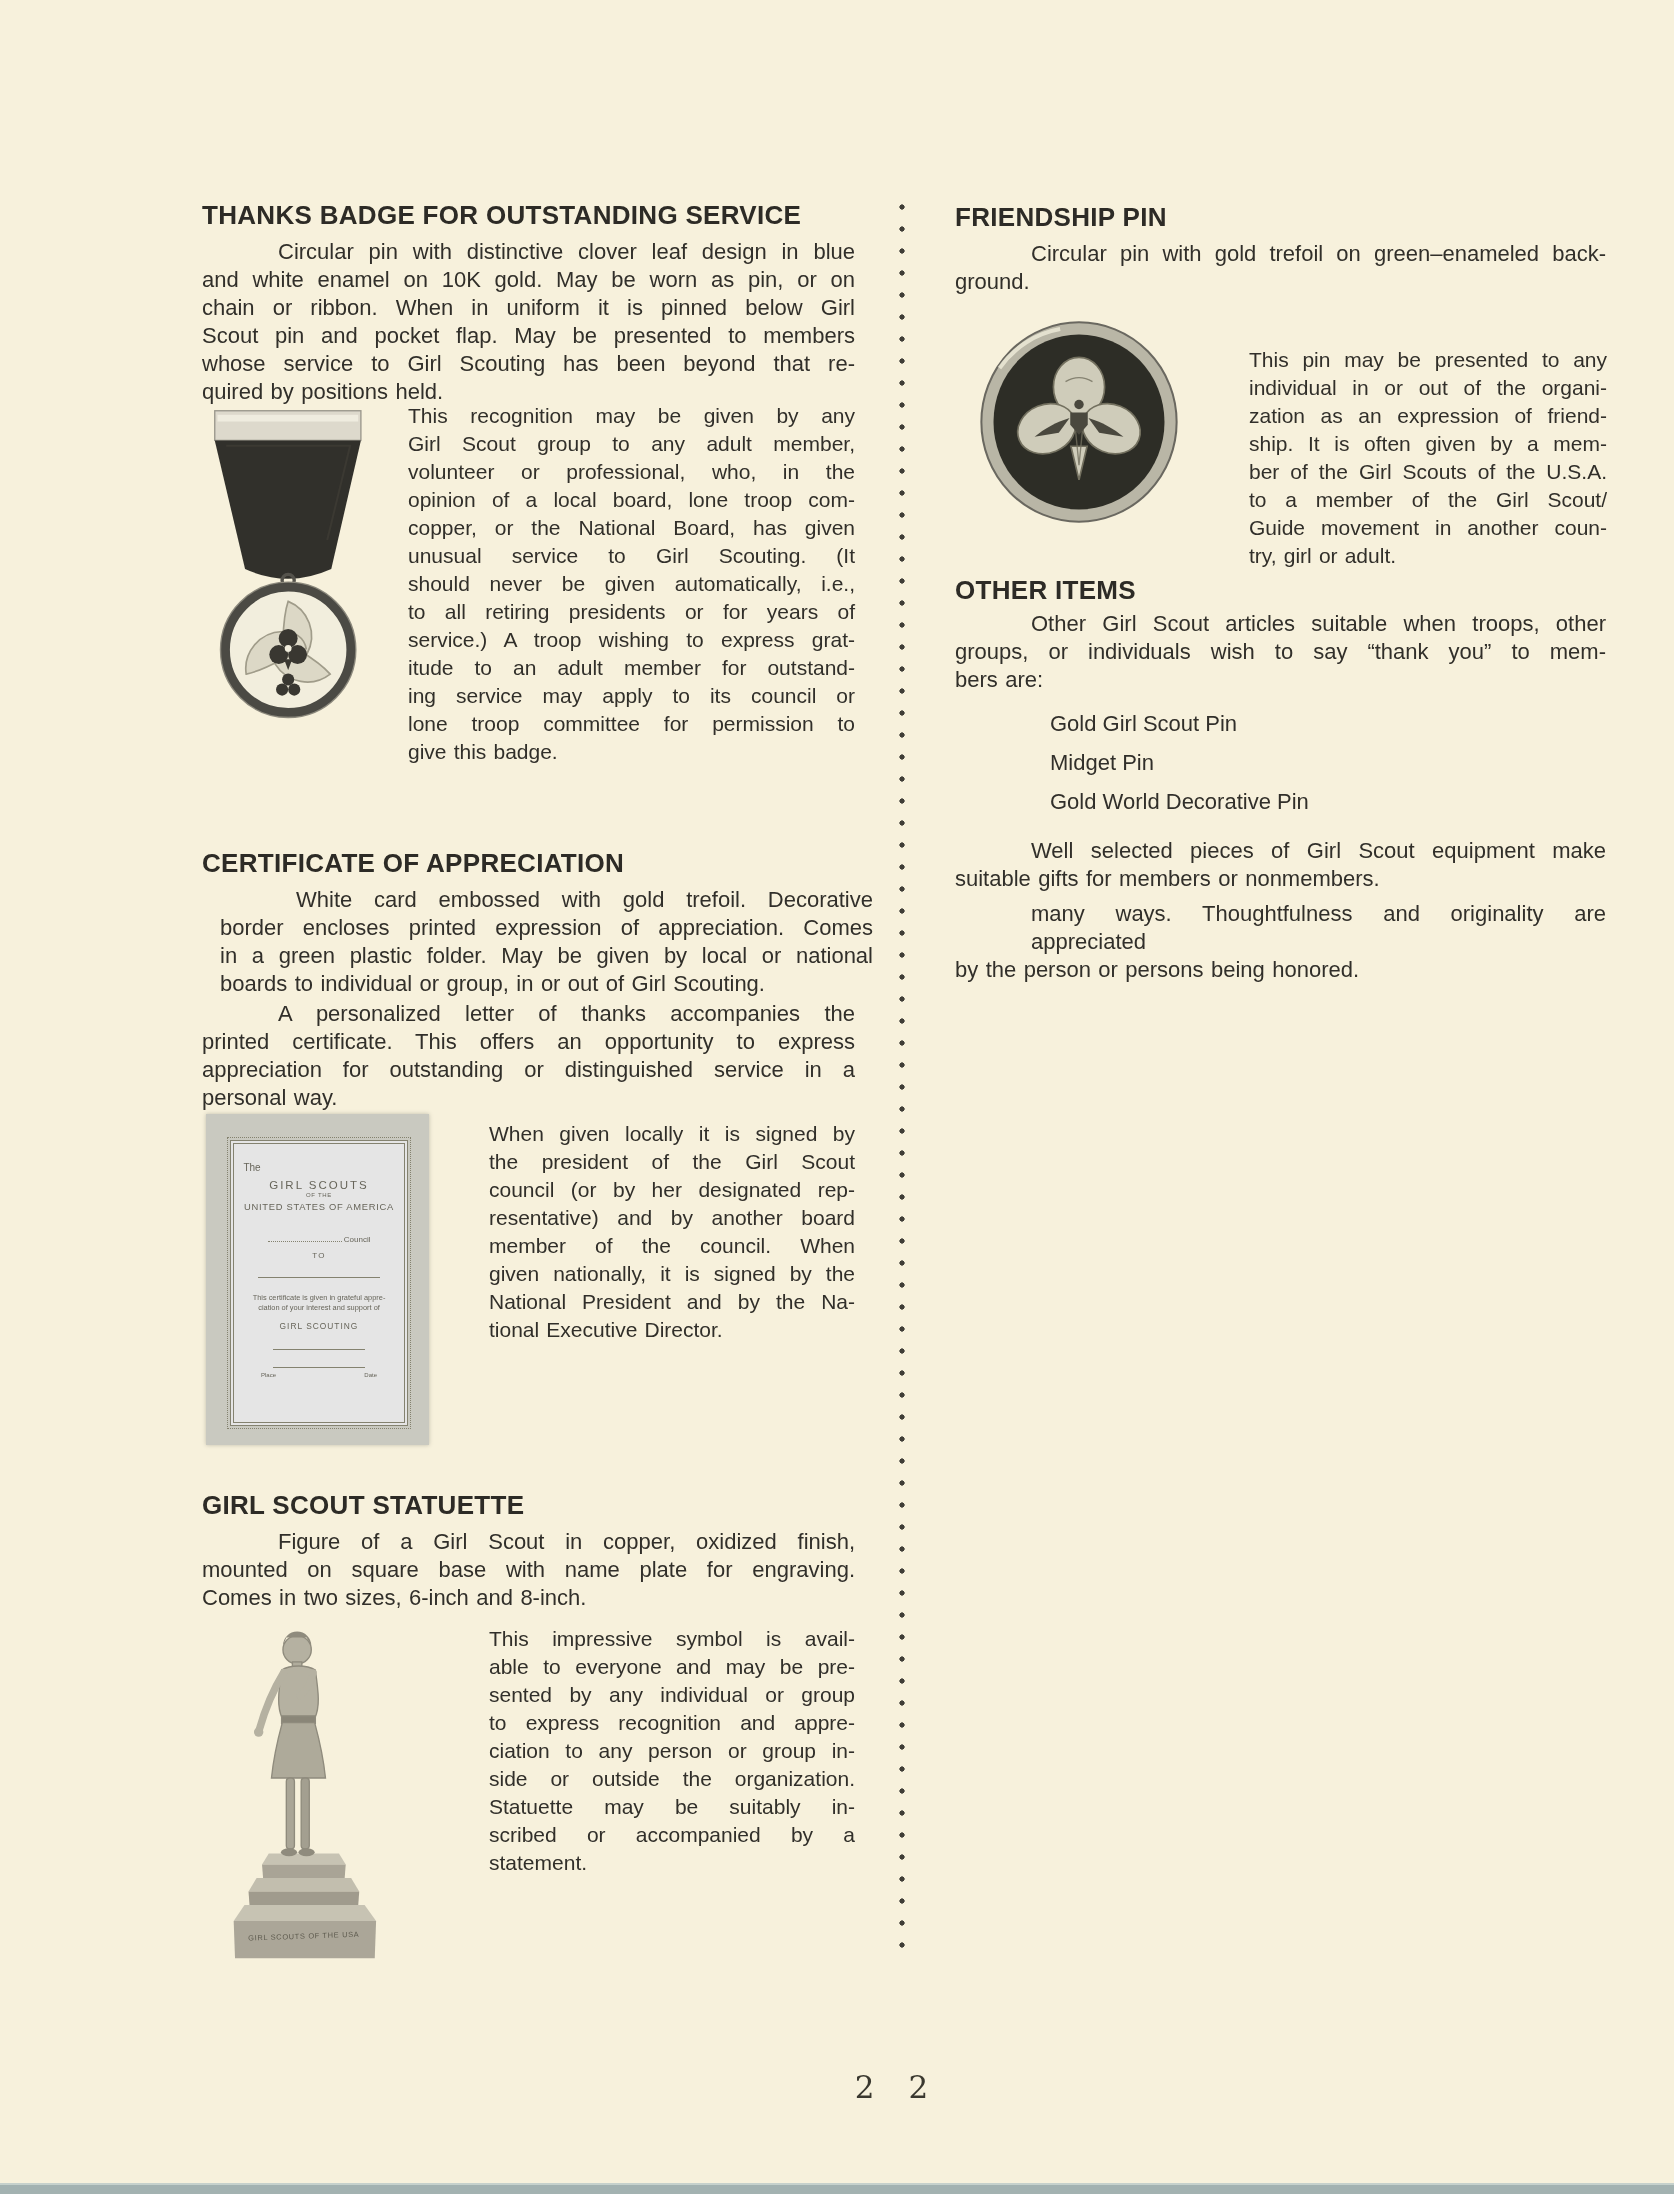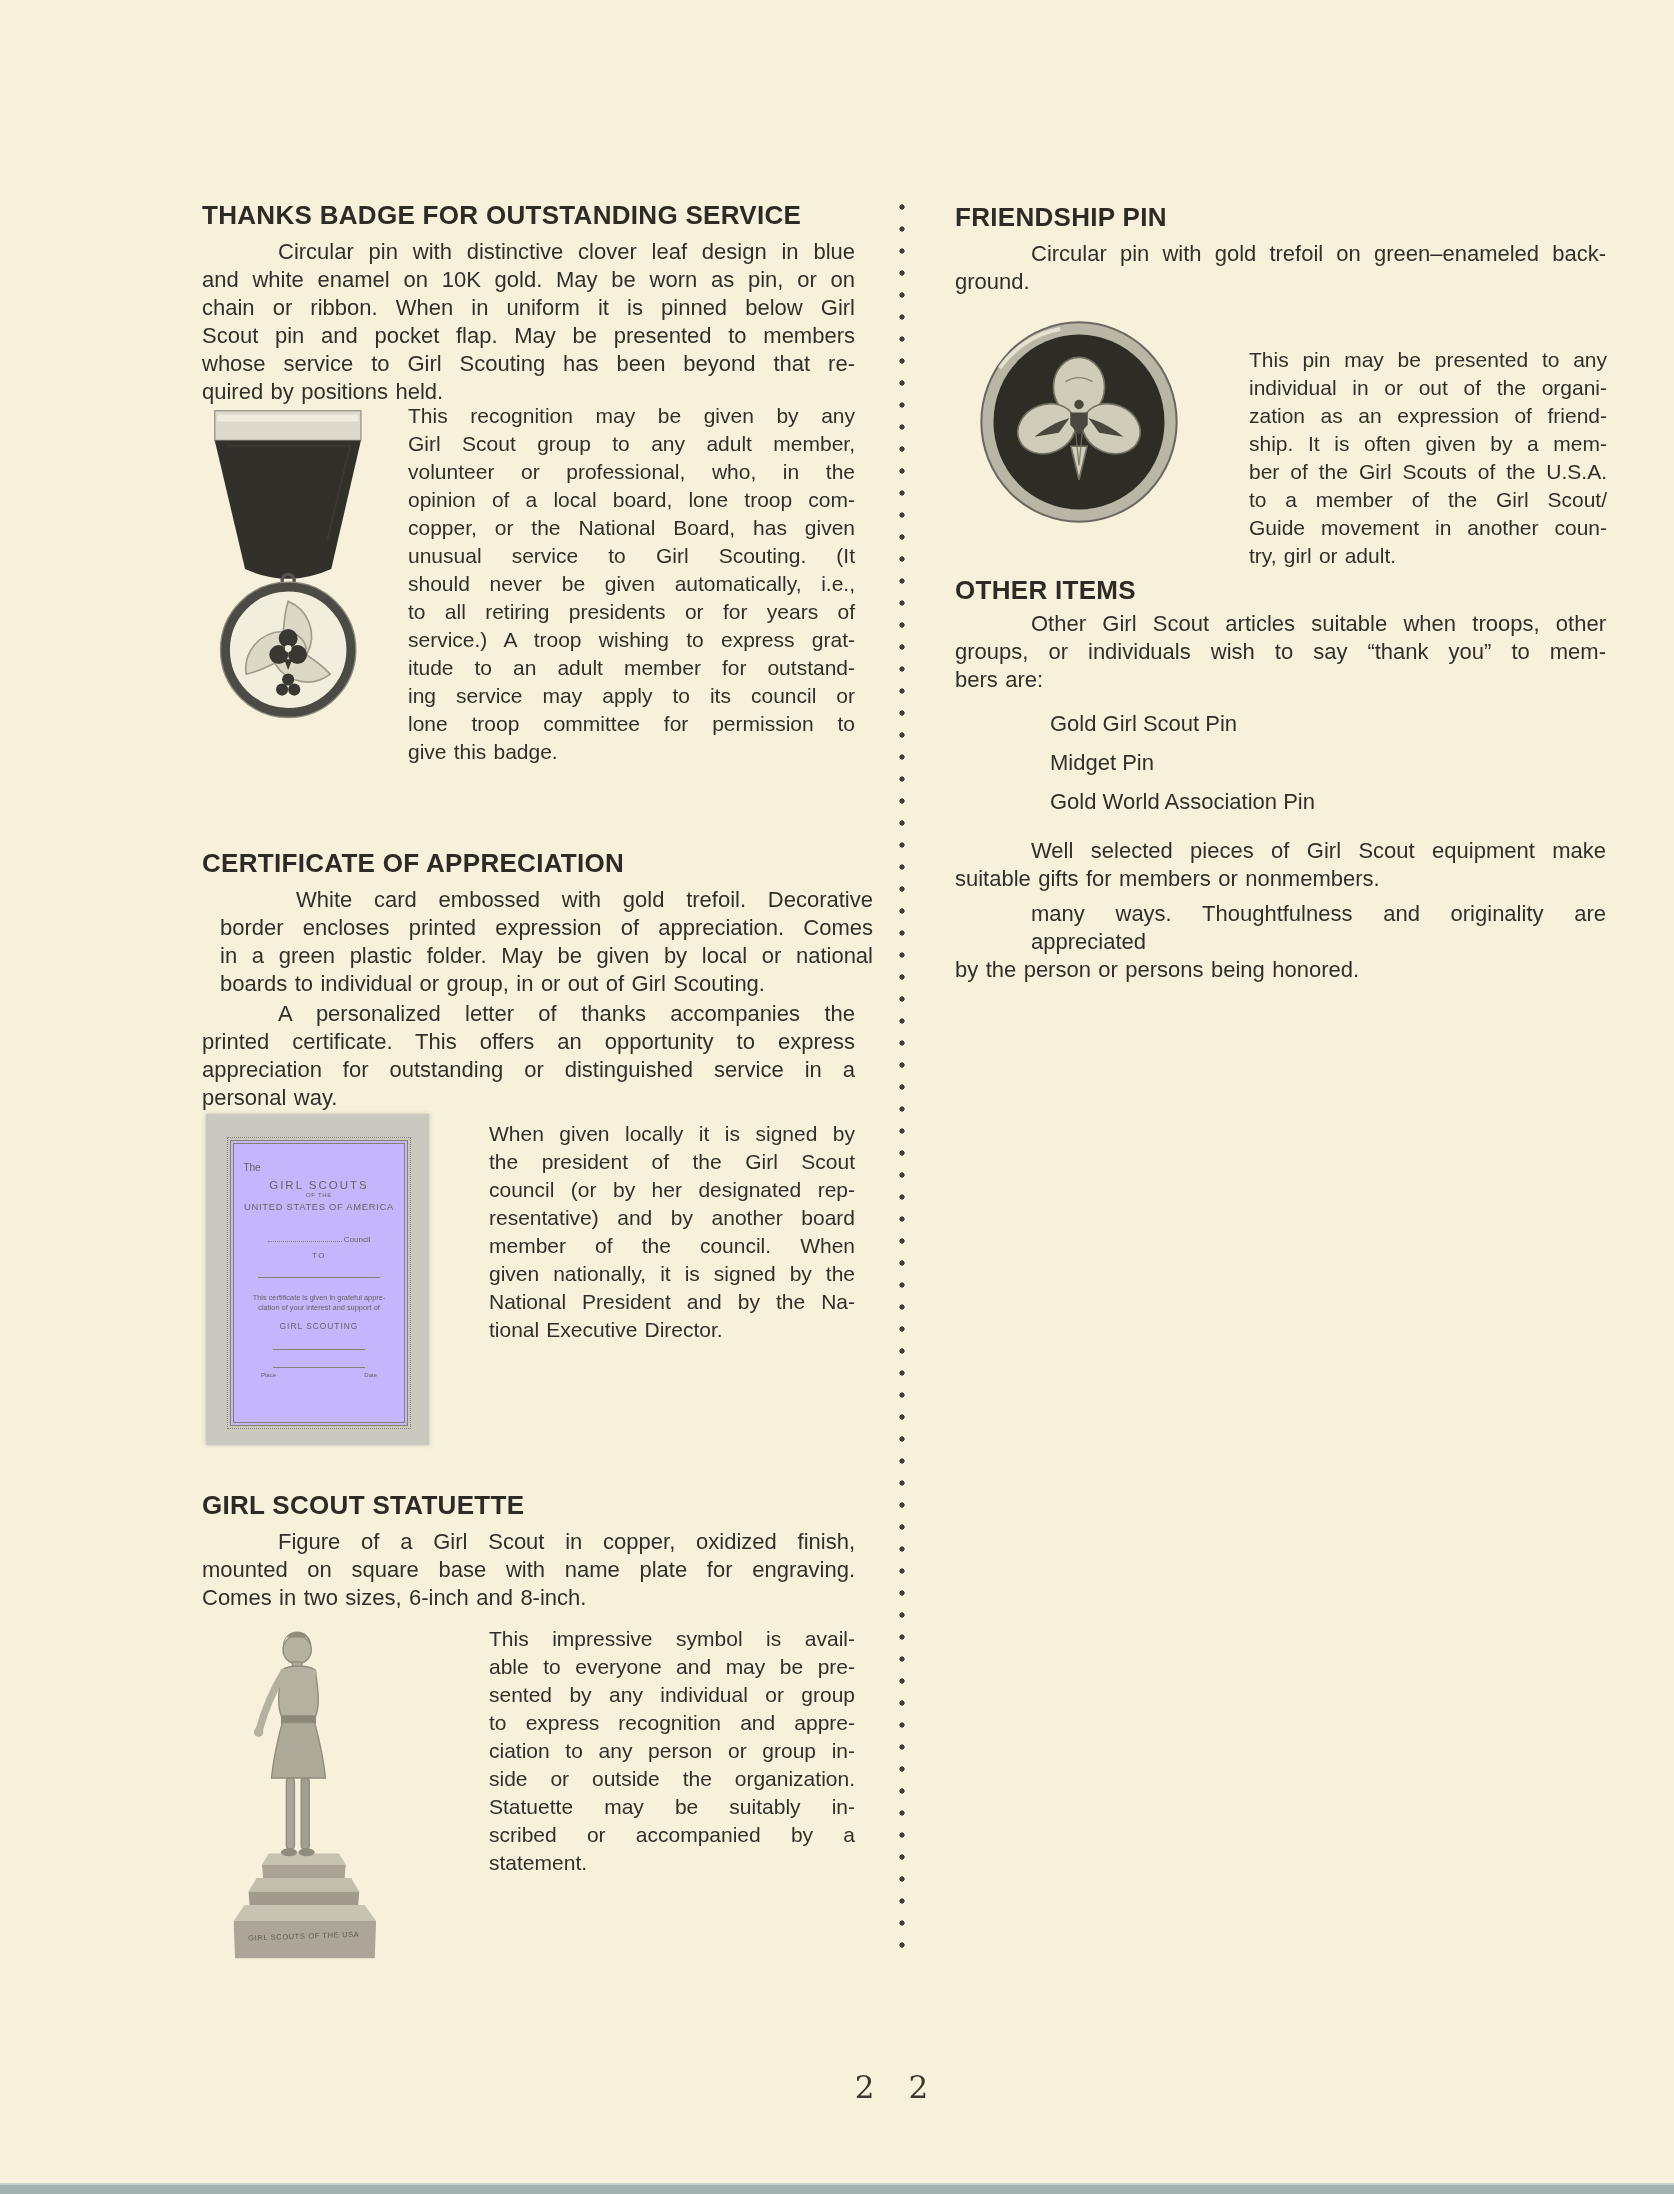--- a/index.html
+++ b/index.html
@@ -16,21 +16,21 @@
   .side .ln{font-size:21px;}
   .list-item{font-size:22px;line-height:28px;white-space:nowrap;}
   .divider-dots{
     width:8px;background-image:radial-gradient(circle,#3f3d37 0 2.4px,rgba(0,0,0,0) 2.8px);
     background-size:8px 22px;background-position:center top;background-repeat:repeat-y;
   }
   .page-num{font-family:"DejaVu Serif","Liberation Serif",serif;font-size:31px;letter-spacing:12px;color:#3a382f;white-space:nowrap;}
   .bottom-band{left:0;right:0;bottom:0;height:8.8px;background:#a3b2b1;border-top:2px solid #c6d1cc;}
   
   .cert-block{background:#c9c9c0;box-shadow:0 0 4px rgba(90,90,80,.35);}
-  .cert-paper{position:absolute;left:24px;top:26px;width:170px;height:278px;background:#c4b5fd;
+  .cert-paper{position:absolute;left:24px;top:26px;width:170px;height:278px;background:#e5e5e5;
     border:4px double #84826f;outline:1.3px dotted #84826f;outline-offset:2px;color:#67655a;text-align:center;}
   .cert-paper .c-the{position:absolute;left:9.4px;top:17.5px;font-size:10px;}
   .c-t1{margin-top:35px;font-size:11.5px;letter-spacing:2px;}
   .c-t2{margin-top:1.3px;font-size:6px;letter-spacing:0.7px;}
   .c-t3{margin-top:2.7px;font-size:9.4px;letter-spacing:0.7px;}
   .c-council{margin-top:23px;font-size:8px;}
   .c-to{margin-top:6.7px;font-size:8px;letter-spacing:1.3px;}
   .c-rule{height:0;border-bottom:1px solid #84826f;margin:17.5px 24px 0 24px;}
   .c-body{margin-top:15px;font-size:7.4px;line-height:10px;}
   .c-gs{margin-top:8px;font-size:8.4px;letter-spacing:1px;}
@@ -251,21 +251,21 @@
   <div class="abs h" style="left:955px;top:575px;">OTHER ITEMS</div>
 
   <div class="abs lines indent-first" style="left:955px;top:610px;width:651px;">
       <div class="ln">Other Girl Scout articles suitable when troops, other</div>
       <div class="ln">groups, or individuals wish to say “thank you” to mem-</div>
       <div class="ln ln-last">bers are:</div>
     </div>
 
   <div class="abs list-item" style="left:1050px;top:710px;">Gold Girl Scout Pin</div>
   <div class="abs list-item" style="left:1050px;top:749px;">Midget Pin</div>
-  <div class="abs list-item" style="left:1050px;top:788px;">Gold World Association Pin</div>
+  <div class="abs list-item" style="left:1050px;top:788px;">Gold World Decorative Pin</div>
 
   <div class="abs lines indent-first" style="left:955px;top:837px;width:651px;">
       <div class="ln">Well selected pieces of Girl Scout equipment make</div>
       <div class="ln ln-last">suitable gifts for members or nonmembers.</div>
     </div>
   <div class="abs lines indent-first" style="left:955px;top:900px;width:651px;">
       <div class="ln">many ways. Thoughtfulness and originality are appreciated</div>
       <div class="ln ln-last">by the person or persons being honored.</div>
     </div>
 

